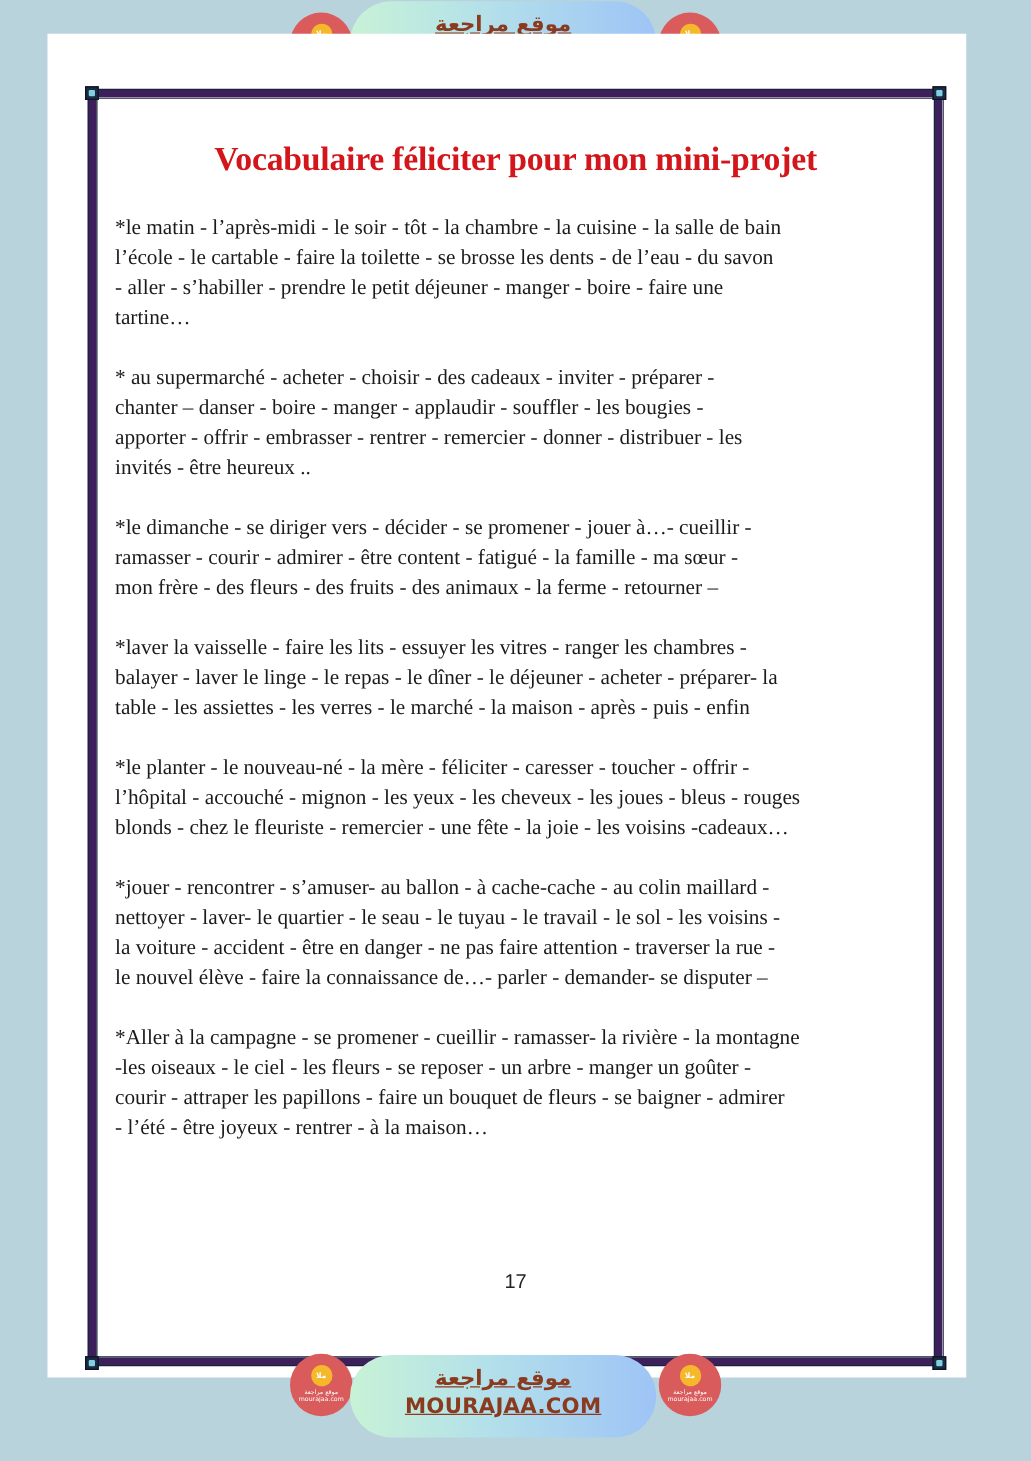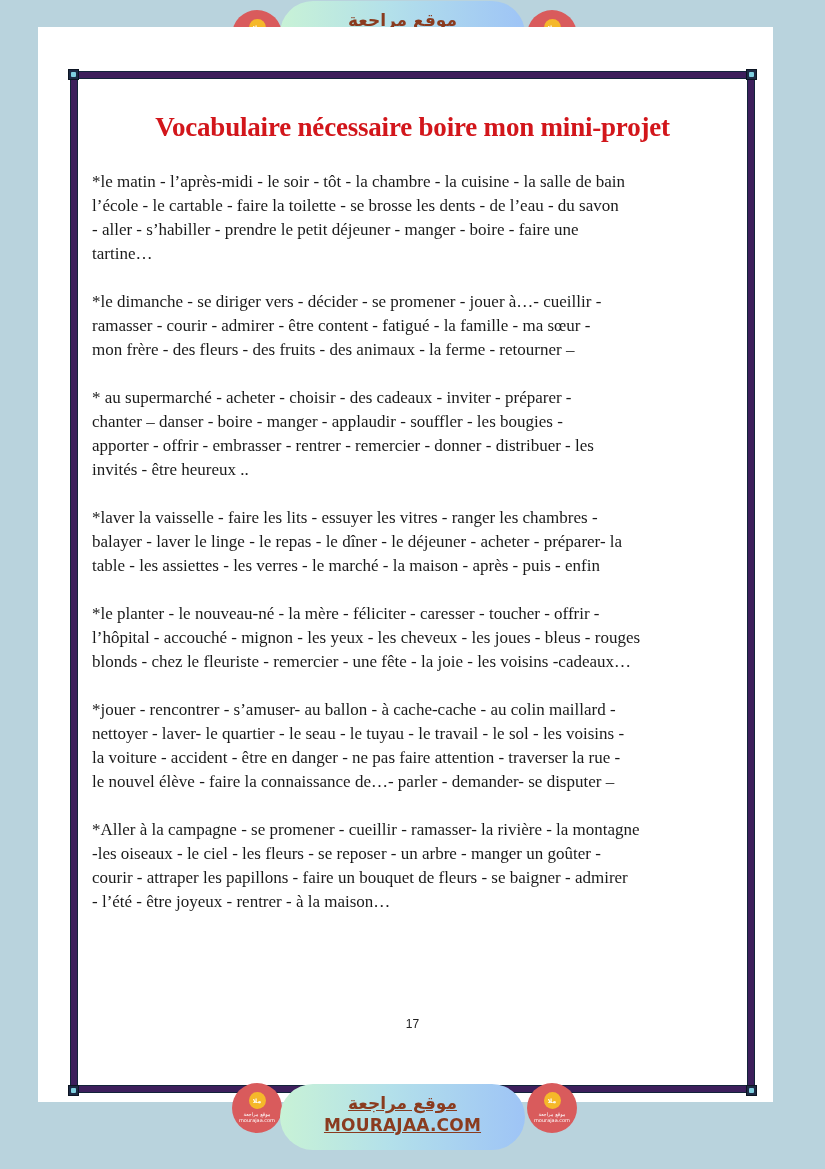--- a/index.html
+++ b/index.html
@@ -31,21 +31,21 @@
     text-align:center; color:#d2161b;
     font-weight:bold; font-size:27px; letter-spacing:-0.2px;
   }
   .body-text {
     position:absolute; left:92px; width:654px; top:170px;
     font-size:17px; line-height:24px; color:#1a1a1a;
   }
   .para { margin:0 0 24px 0; white-space:pre-line; }
   .page-num {
     position:absolute; left:400px; top:1017px; width:25px; text-align:center;
-    font-family:"Liberation Sans", sans-serif; font-size:12px; color:#222;
+    font-family:"Liberation Sans", sans-serif; font-size:16px; color:#222;
   }
   
   .banner {
     position:absolute; left:280px; width:245px; height:66px;
     border-radius:33px;
     background:linear-gradient(90deg,#c8f2d6 0%,#b3e0ea 45%,#9ec4f6 100%);
     text-align:center;
     font-family:"DejaVu Sans", sans-serif; font-weight:bold; color:#8a3b1f;
   }
   .banner .ar { display:block; font-size:17px; margin-top:9px; text-decoration:underline; }
@@ -80,34 +80,34 @@
   <span class="small">mourajaa.com</span>
 </div>
 
 <div class="page"></div>
 <div class="frame"></div>
 <div class="corner" style="left:68px;top:69px;"></div>
 <div class="corner" style="left:746px;top:69px;"></div>
 <div class="corner" style="left:68px;top:1085px;"></div>
 <div class="corner" style="left:746px;top:1085px;"></div>
 
-<div class="title">Vocabulaire nécessaire boire mon mini-projet</div>
+<div class="title">Vocabulaire féliciter pour mon mini-projet</div>
 
 <div class="body-text">
   <p class="para">*le matin - l’après-midi - le soir - tôt -  la chambre  - la cuisine -  la salle de bain
 l’école  - le  cartable - faire la toilette - se brosse les  dents  - de l’eau  - du savon
 - aller - s’habiller - prendre le petit déjeuner - manger - boire - faire une
 tartine…</p>
-  <p class="para">*le dimanche - se diriger vers - décider -  se promener  -  jouer à…- cueillir -
-ramasser -  courir - admirer -  être content -  fatigué - la famille -  ma sœur -
-mon frère - des fleurs - des fruits -  des animaux -  la ferme - retourner –</p>
   <p class="para"> * au supermarché -  acheter - choisir -  des cadeaux -  inviter - préparer -
 chanter – danser  -  boire -  manger - applaudir - souffler - les bougies  -
 apporter -  offrir -  embrasser -  rentrer -  remercier - donner - distribuer -  les
 invités  -  être heureux ..</p>
+  <p class="para">*le dimanche - se diriger vers - décider -  se promener  -  jouer à…- cueillir -
+ramasser -  courir - admirer -  être content -  fatigué - la famille -  ma sœur -
+mon frère - des fleurs - des fruits -  des animaux -  la ferme - retourner –</p>
   <p class="para">*laver la vaisselle - faire les lits - essuyer les vitres - ranger les chambres -
 balayer - laver  le linge - le repas - le dîner - le déjeuner -  acheter -  préparer- la
 table - les   assiettes - les verres - le marché - la maison - après - puis - enfin</p>
   <p class="para">*le planter - le nouveau-né  - la mère - féliciter - caresser - toucher - offrir -
 l’hôpital - accouché - mignon - les yeux - les cheveux - les joues - bleus - rouges
 blonds - chez le fleuriste - remercier - une fête -  la joie -  les voisins -cadeaux…</p>
   <p class="para">*jouer - rencontrer - s’amuser-  au ballon  - à cache-cache - au colin maillard -
 nettoyer  - laver- le quartier - le seau - le tuyau - le travail - le sol - les voisins -
 la voiture - accident  - être en danger - ne pas faire attention - traverser la rue -
 le nouvel élève - faire la connaissance de…-  parler - demander-  se disputer –</p>

